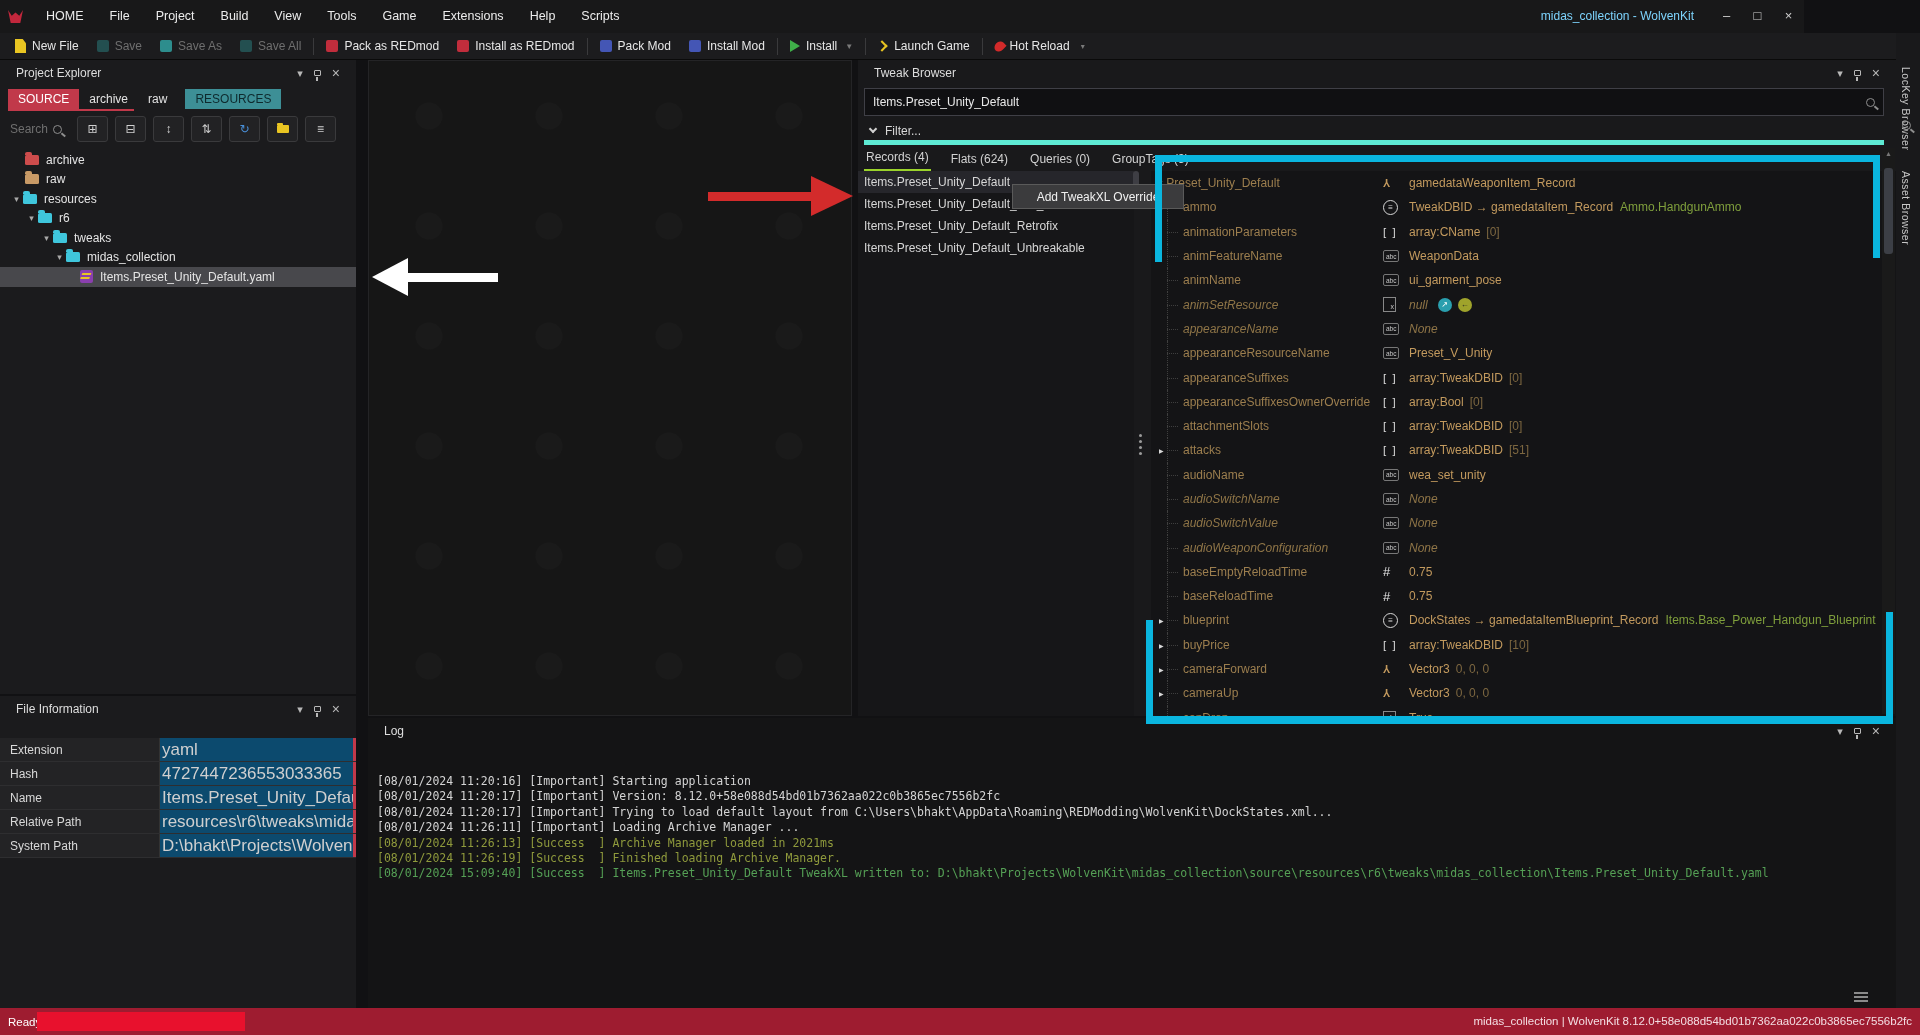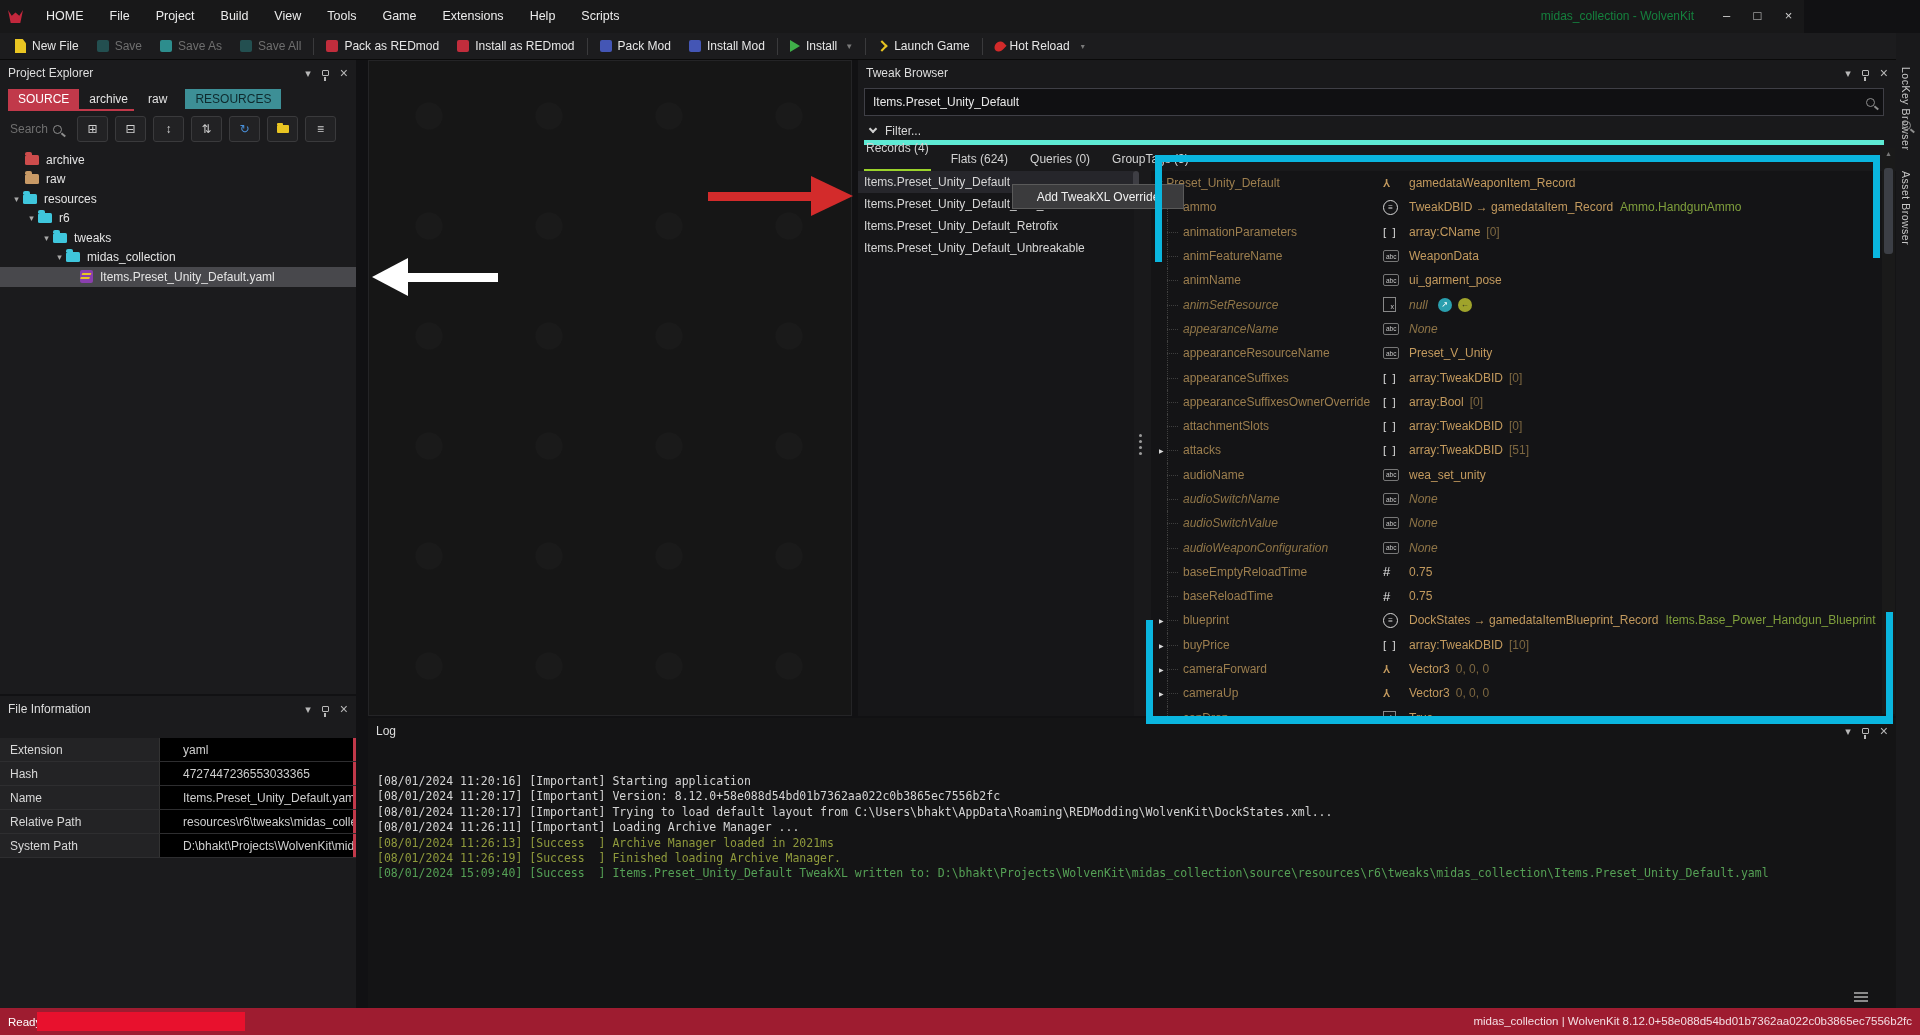--- a/index.html
+++ b/index.html
@@ -3,41 +3,41 @@
 <meta charset="utf-8">
 <style>
   html,body{margin:0;padding:0;background:#0d0d0d;}
   *{box-sizing:border-box;font-family:"Liberation Sans","DejaVu Sans",sans-serif;}
   #app{position:relative;width:1920px;height:1035px;background:#111113;overflow:hidden;color:#e0e0e0;font-size:12px;}
 
   
   #titlebar{position:absolute;left:0;top:0;width:1804px;height:33px;background:#181819;display:flex;align-items:center;}
   #logo{width:15px;height:13px;margin:0 10px 0 8px;background:#c1273c;clip-path:polygon(0 0,25% 45%,50% 20%,75% 45%,100% 0,82% 100%,18% 100%);}
   .menu-item{padding:0 13px;color:#ececec;font-size:12.5px;line-height:33px;cursor:default;}
-  #win-title{position:absolute;right:110px;top:0;line-height:33px;color:#15803d;font-size:12px;}
+  #win-title{position:absolute;right:110px;top:0;line-height:33px;color:#7dd3fc;font-size:12px;}
   #win-controls{position:absolute;right:0;top:0;height:33px;display:flex;}
   .win-btn{width:31px;text-align:center;line-height:31px;color:#cfcfcf;font-size:13px;}
 
   
   #toolbar{position:absolute;left:0;top:33px;width:1920px;height:27px;background:#1c1c1e;border-bottom:1px solid #0a0a0a;display:flex;align-items:center;padding-left:6px;}
   .tb-item{display:flex;align-items:center;gap:6px;padding:0 9px;height:27px;color:#e6e6e6;font-size:12px;white-space:nowrap;}
   .tb-item.disabled{color:#6f6f6f;}
   .tb-sep{width:1px;height:17px;background:#3a3a3c;margin:0 3px;}
   .ic-newfile{width:11px;height:14px;background:#e9c522;clip-path:polygon(0 0,70% 0,100% 30%,100% 100%,0 100%);}
   .ic-save{width:12px;height:12px;border-radius:2px;background:#2d8d8d;}
   .dim{opacity:.45;}
   .ic-redbox{width:12px;height:12px;border-radius:2px;background:#c12d3c;}
   .ic-bluebox{width:12px;height:12px;border-radius:2px;background:#4456b5;}
   .ic-play{width:0;height:0;border-left:10px solid #3fae49;border-top:6px solid transparent;border-bottom:6px solid transparent;}
   .ic-playoutline{width:8px;height:8px;border:2px solid #e9c522;border-left:none;border-bottom:none;transform:rotate(45deg);margin-right:2px;}
   .ic-flame{width:9px;height:11px;background:#d22a2a;border-radius:50% 0 50% 50%;transform:rotate(45deg);}
   .mini-chev{color:#7a7a7a;font-size:8px;margin-left:2px;}
 
   
-  .panel-header{display:flex;align-items:center;height:26px;padding:0 8px;color:#dedede;}
+  .panel-header{display:flex;align-items:center;height:26px;padding:0 16px;color:#dedede;}
   .panel-header .spacer{flex:1;}
   .hicon{color:#b8b8b8;margin-left:11px;font-size:11px;line-height:1;}
   .icon-dropdown::before{content:"▾";}
   .icon-close::before{content:"×";font-size:14px;}
   .pin{display:inline-block;width:7px;height:6px;border:1.5px solid #b8b8b8;border-radius:1px;position:relative;margin-left:11px;}
   .pin::after{content:"";position:absolute;left:1.5px;top:6px;width:1.5px;height:4px;background:#b8b8b8;}
   .mag{display:inline-block;width:9px;height:9px;border:1.5px solid #8e8e8e;border-radius:50%;position:relative;}
   .mag::after{content:"";position:absolute;left:7px;top:8px;width:5px;height:1.5px;background:#8e8e8e;transform:rotate(40deg);}
 
   
@@ -65,34 +65,34 @@
   .t-label{color:#e4e4e4;}
 
   
   #fi{position:absolute;left:0;top:696px;width:356px;height:312px;background:#1b1b1d;}
   #fi-tabs{height:26px;display:flex;align-items:center;padding-left:8px;gap:14px;}
   .fi-tab{color:#8a8a8a;font-size:12px;}
   .fi-tab.active{background:#c1394a;color:#fff;padding:3px 9px;}
   #fi-table{margin-top:16px;}
   .fi-row{display:flex;height:24px;border-bottom:1px solid #2e2e30;}
   .fi-label{width:160px;background:#232325;color:#d8d8d8;padding-left:10px;display:flex;align-items:center;border-right:1px solid #333;}
-  .fi-value{flex:1;background:#000000;color:#cfcfcf;padding-left:23px;display:flex;align-items:center;border-right:3px solid #c1394a;white-space:nowrap;overflow:hidden;font-size:12px;}
+  .fi-value{flex:1;background:#0c4a6e;color:#cfcfcf;padding-left:2px;display:flex;align-items:center;border-right:3px solid #c1394a;white-space:nowrap;overflow:hidden;font-size:17px;}
 
   
   #viewport{position:absolute;left:368px;top:60px;width:484px;height:656px;background:#161616;border:1px solid #242426;background-image:radial-gradient(circle,#1a1a1a 0 13px,transparent 14px);background-size:120px 110px;}
 
   
   #tb{position:absolute;left:858px;top:60px;width:1038px;height:656px;background:#19191b;}
   #tb-search{position:absolute;left:6px;top:28px;right:12px;height:28px;background:#101012;border:1px solid #3f3f46;display:flex;align-items:center;padding:0 8px;color:#e8e8e8;}
   #tb-search .spacer{flex:1;}
   #tb-filter{position:absolute;left:6px;top:61px;right:12px;height:24px;display:flex;align-items:center;gap:9px;border-bottom:5px solid #5eead4;color:#d8d8d8;}
   .chev{width:6px;height:6px;border-left:2px solid #cfcfcf;border-bottom:2px solid #cfcfcf;transform:rotate(-45deg);margin-left:6px;margin-top:-3px;}
   #tb-tabs{position:absolute;left:6px;top:87px;right:12px;height:24px;display:flex;gap:18px;align-items:flex-end;padding-bottom:0;}
   .tbtab{color:#d2d2d2;font-size:12px;padding:0 2px 5px;}
-  .tbtab.active{border-bottom:2px solid #9bd32b;padding-bottom:14px;}
+  .tbtab.active{border-bottom:2px solid #9bd32b;padding-bottom:5px;}
   #tb-records{position:absolute;left:0;top:111px;width:276px;bottom:0;background:#161618;overflow:hidden;}
   .rrow{height:22px;line-height:22px;padding-left:6px;color:#d6d6d6;white-space:nowrap;overflow:hidden;}
   .rrow[data-sel="1"]{background:#26262b;}
   #rec-thumb{position:absolute;left:275px;top:111px;width:6px;height:22px;background:#3e3e44;border-radius:3px;}
   #grip{position:absolute;left:281px;top:374px;width:3px;height:3px;border-radius:50%;background:#9a9a9a;box-shadow:0 6px 0 #9a9a9a,0 12px 0 #9a9a9a,0 18px 0 #9a9a9a;}
 
   
   #tb-props{position:absolute;left:293px;top:111px;width:1022px;bottom:0;overflow:hidden;background:#141416;}
   .prow{display:flex;align-items:center;height:24.3px;padding-left:6px;white-space:nowrap;}
   .guide{width:26px;align-self:stretch;position:relative;flex:none;}

